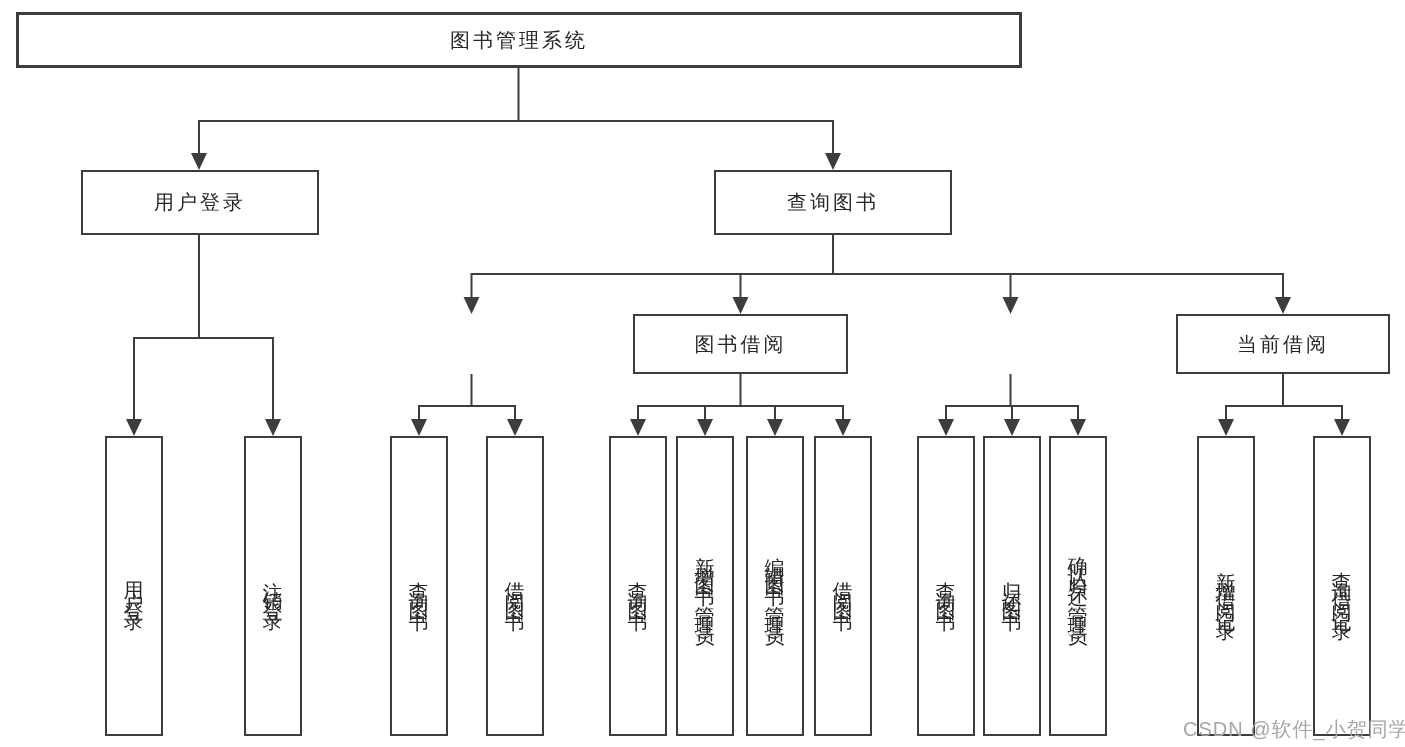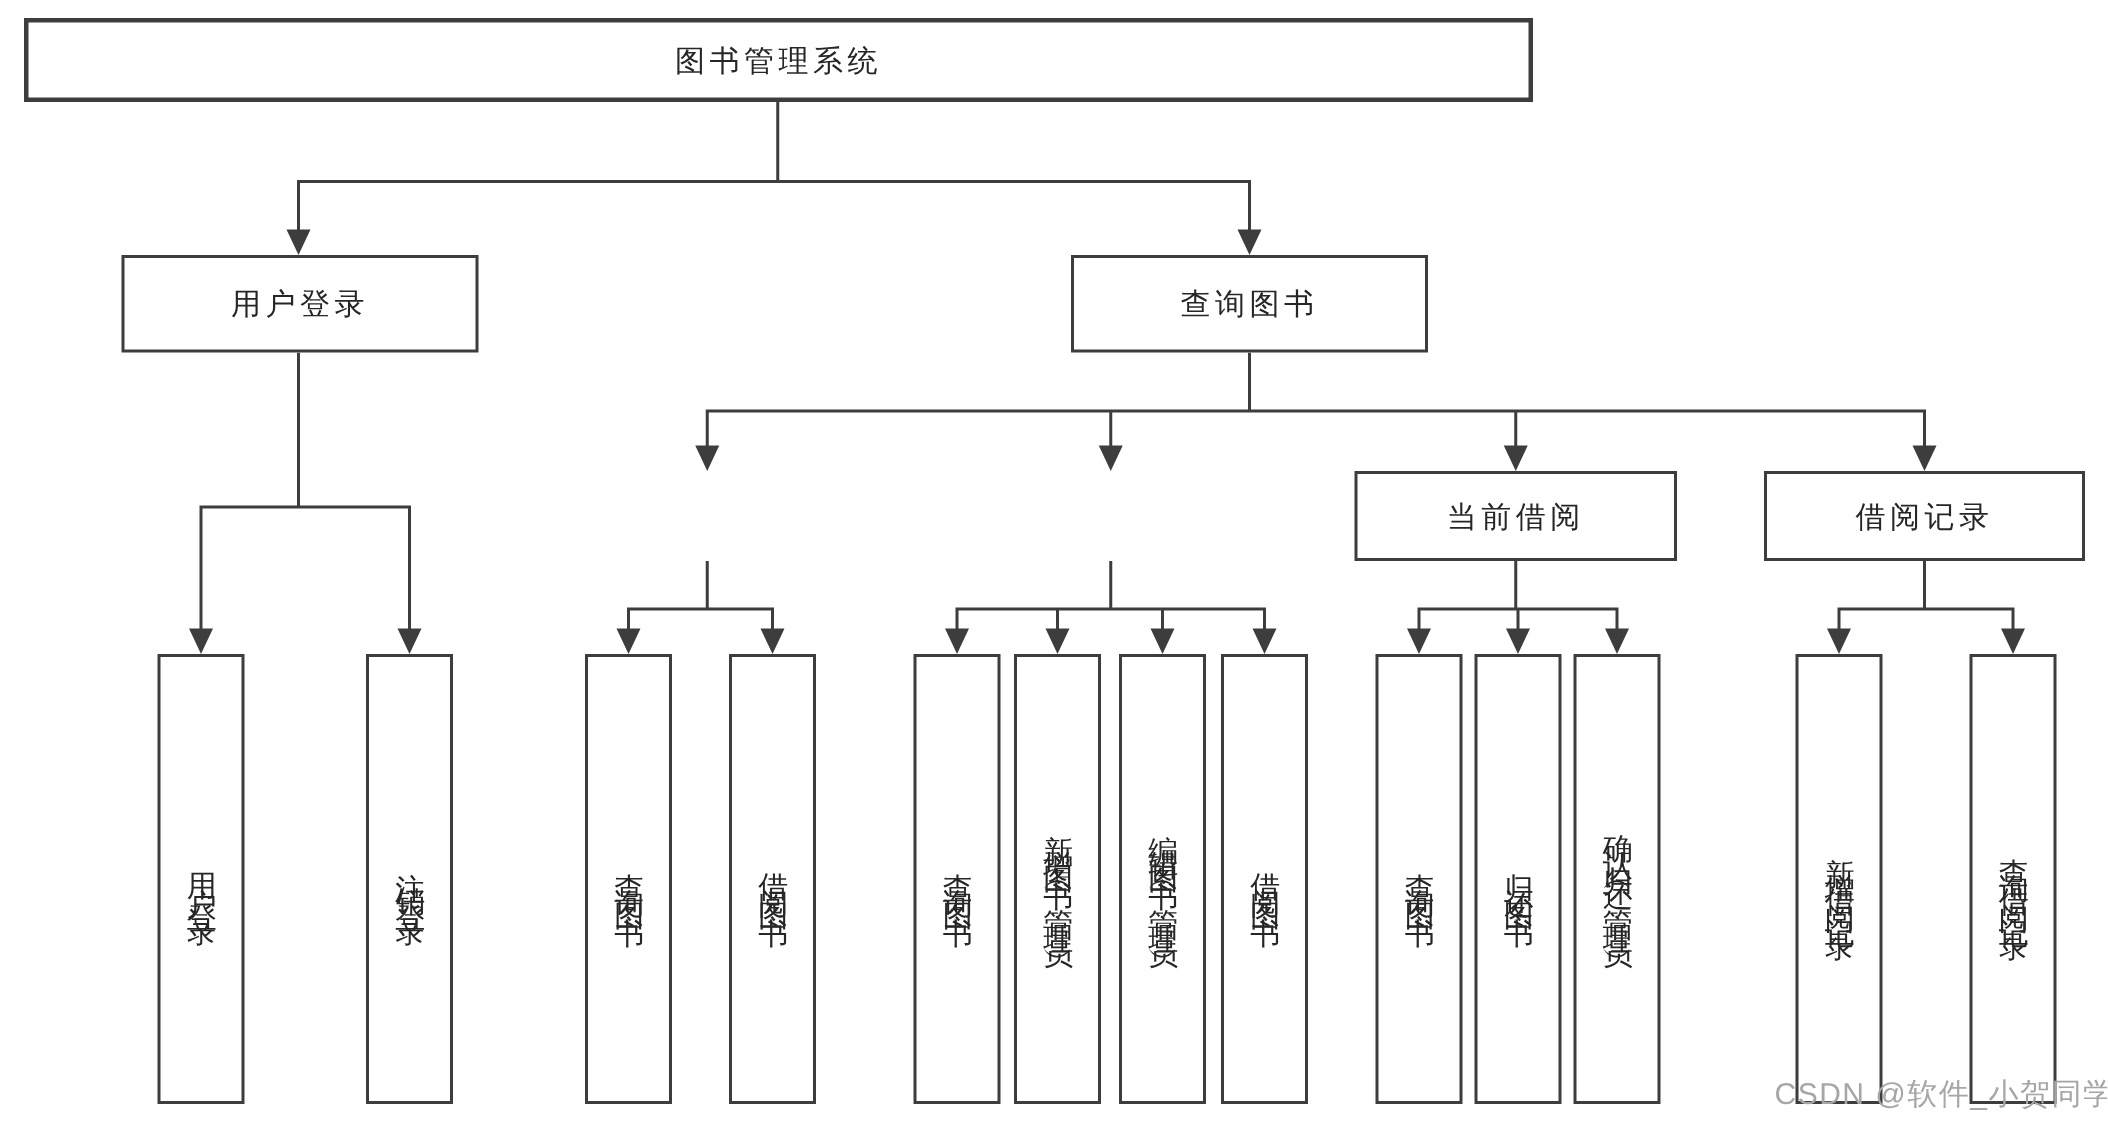--- a/index.html
+++ b/index.html
@@ -91,25 +91,25 @@
     <span class="hlabel">图书管理系统</span>
   </div>
 
   <div class="box" style="left:81px;top:170px;width:238px;height:65px">
     <span class="hlabel">用户登录</span>
   </div>
   <div class="box" style="left:714px;top:170px;width:238px;height:65px">
     <span class="hlabel">查询图书</span>
   </div>
 
-  <div class="box" style="left:903px;top:314px;width:215px;height:60px">
-    <span class="hlabel">当前借阅</span>
+  <div class="box" style="left:633px;top:314px;width:215px;height:60px">
+    <span class="hlabel">图书借阅</span>
   </div>
   <div class="box" style="left:1176px;top:314px;width:214px;height:60px">
-    <span class="hlabel">借阅记录</span>
+    <span class="hlabel">当前借阅</span>
   </div>
 
   <div class="box vbox" style="left:105px;top:436px;width:58px;height:300px">
     <span class="vlabel">用户登录</span>
   </div>
   <div class="box vbox" style="left:244px;top:436px;width:58px;height:300px">
     <span class="vlabel">注销登录</span>
   </div>
 
   <div class="box vbox" style="left:390px;top:436px;width:58px;height:300px">

